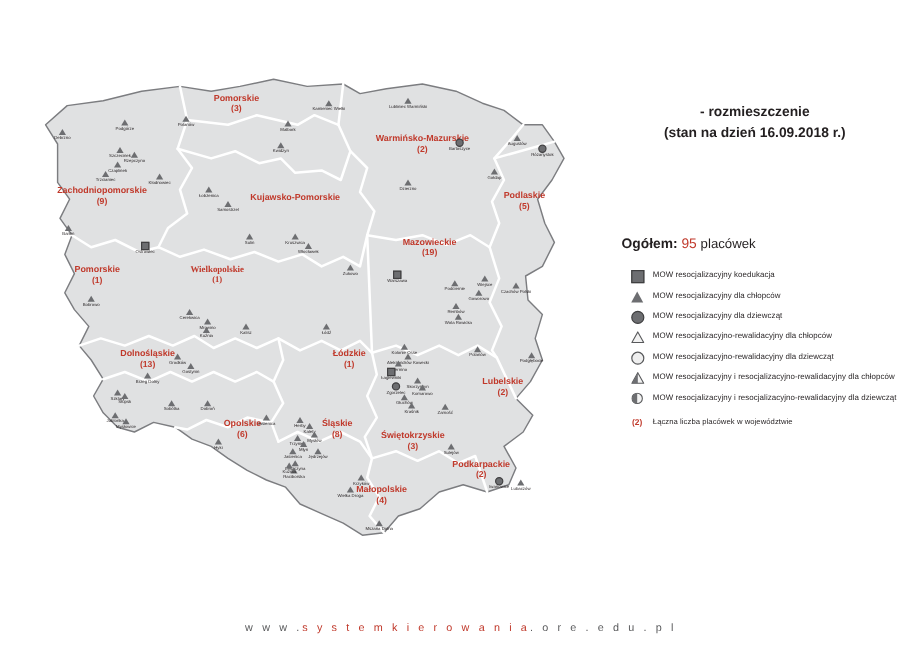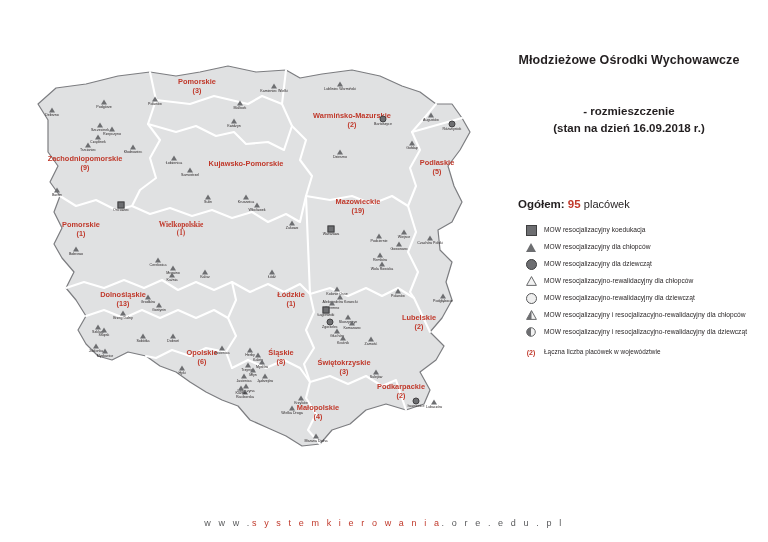--- a/index.html
+++ b/index.html
@@ -45,21 +45,21 @@
   
   .total-line {
     position: absolute;
     left: 518px;
     top: 198px;
     font-size: 11.5px;
     font-weight: bold;
   }
   .total-num {
     color: #c0392b;
-    font-weight: bold;
+    font-weight: normal;
   }
   .total-word {
     font-weight: normal;
     font-size: 11px;
   }
 
   
   .legend {
     position: absolute;
     left: 520px;
@@ -442,21 +442,20 @@
       <div class="pt pt-tri" style="left: 434px; top: 402px;"></div>
       <div class="city-label" style="left: 434px; top: 406px;">Lubaczów</div>
       <div class="pt pt-tri" style="left: 292px; top: 408px;"></div>
       <div class="city-label" style="left: 292px; top: 412px;">Wielka Droga</div>
       <div class="pt pt-tri" style="left: 316px; top: 436px;"></div>
       <div class="city-label" style="left: 316px; top: 440px;">Mszana Dolna</div>
     </div>
 </div>
 
 <div class="title-block">
-  <div class="title-main">Młodzieżowe Ośrodki Wychowawcze</div>
   <div class="title-sub">- rozmieszczenie</div>
   <div class="title-sub2">(stan na dzień 16.09.2018 r.)</div>
 </div>
 
 <div class="total-line">
   <span>Ogółem:</span>
   <span class="total-num">95</span>
   <span class="total-word">placówek</span>
 </div>
 

